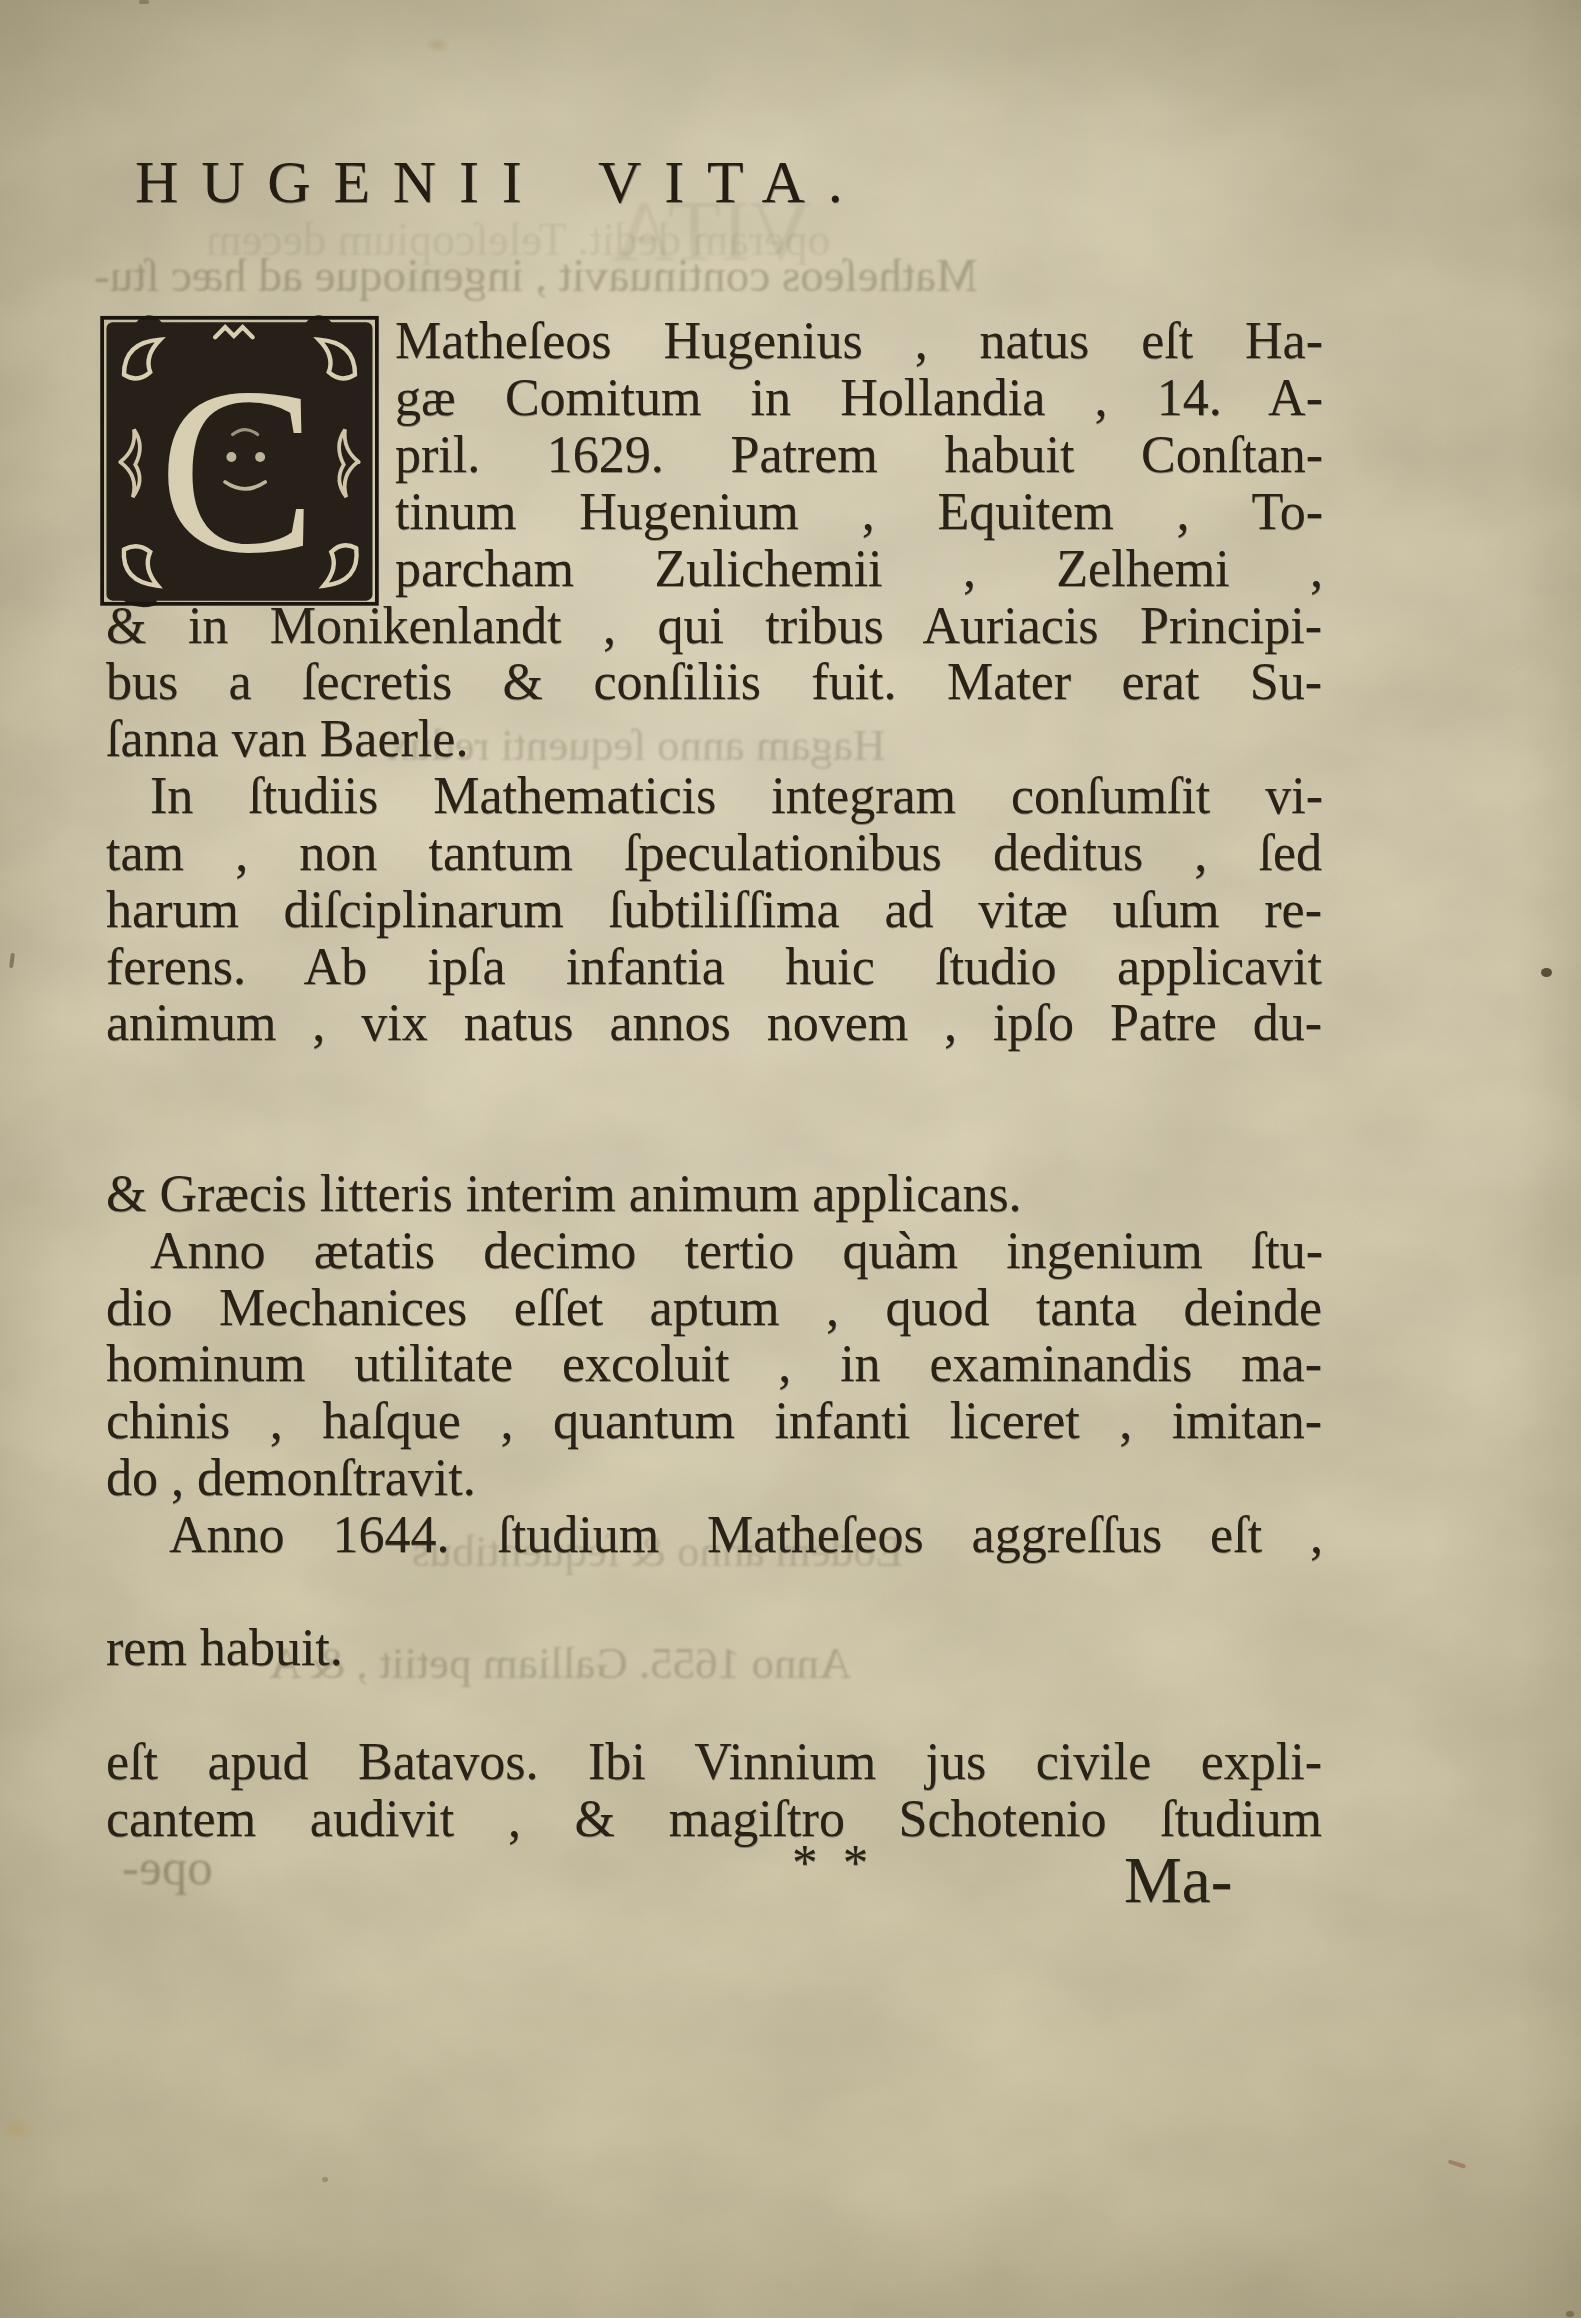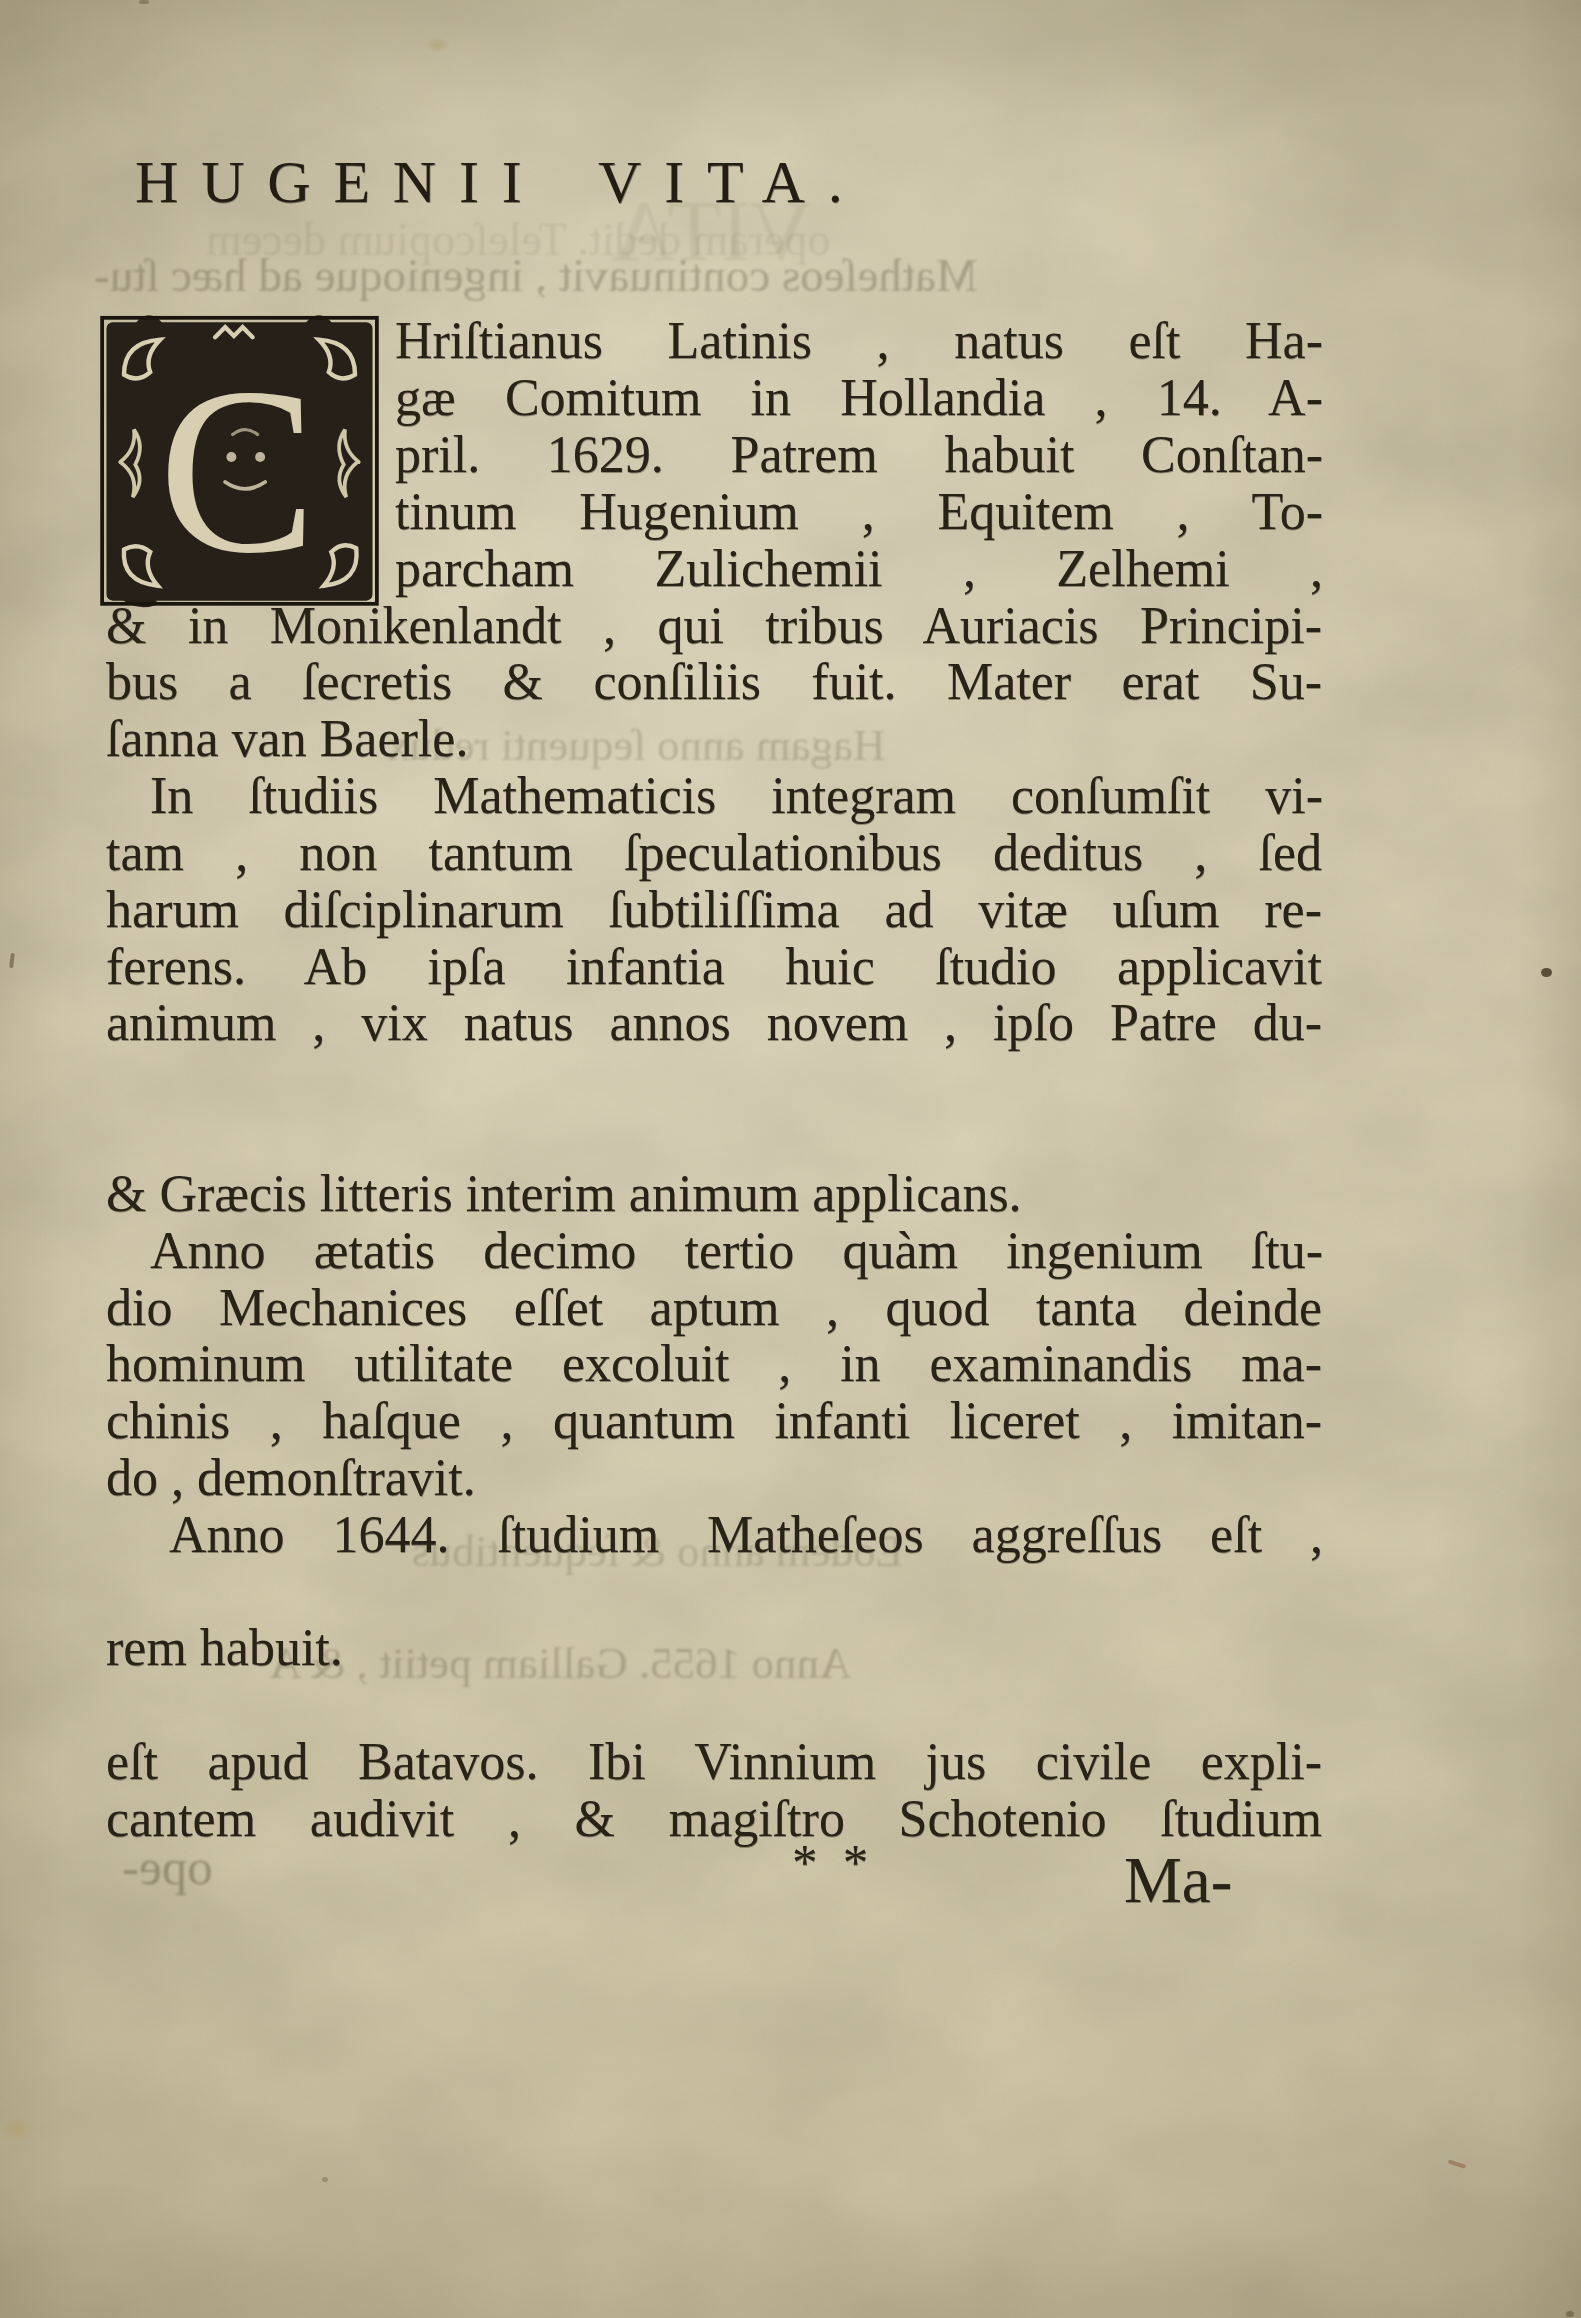--- a/index.html
+++ b/index.html
@@ -126,21 +126,21 @@
       <text x="222" y="382" text-anchor="middle" font-family="Liberation Serif, DejaVu Serif, serif" font-size="380" fill="#d8cfb2">C</text>
 
       <circle cx="212" cy="232" r="8" fill="#d8cfb2" opacity="0.85"></circle>
       <circle cx="258" cy="232" r="8" fill="#d8cfb2" opacity="0.85"></circle>
       <path d="M202,272 q32,22 64,0" fill="none" stroke="#d8cfb2" stroke-width="6" stroke-linecap="round" opacity="0.85"></path>
       <path d="M214,196 q20,-16 40,0" fill="none" stroke="#cfc6a8" stroke-width="5" stroke-linecap="round" opacity="0.7"></path>
     </svg>
   </div>
 
   <div class="textblock" id="textblock">
-      <div class="line" style="left: 395px; top: 313px; width: 928px;">Hriſtianus Latinis , natus eſt Ha-</div>
+      <div class="line" style="left: 395px; top: 313px; width: 928px;">Matheſeos Hugenius , natus eſt Ha-</div>
       <div class="line" style="left: 395px; top: 370px; width: 928px;">gæ Comitum in Hollandia , 14. A-</div>
       <div class="line" style="left: 395px; top: 427px; width: 928px;">pril. 1629. Patrem habuit Conſtan-</div>
       <div class="line" style="left: 395px; top: 484px; width: 928px;">tinum Hugenium , Equitem , To-</div>
       <div class="line" style="left: 395px; top: 541px; width: 928px;">parcham Zulichemii , Zelhemi ,</div>
       <div class="line" style="left: 106px; top: 598px; width: 1216px;">&amp; in Monikenlandt , qui tribus Auriacis Principi-</div>
       <div class="line" style="left: 106px; top: 654px; width: 1216px;">bus a ſecretis &amp; conſiliis fuit.   Mater erat Su-</div>
       <div class="line para-end" style="left: 106px; top: 711px; width: 1216px;">ſanna van Baerle.</div>
       <div class="line" style="left: 150px; top: 768px; width: 1173px;">In ſtudiis Mathematicis integram conſumſit vi-</div>
       <div class="line" style="left: 106px; top: 825px; width: 1216px;">tam , non tantum ſpeculationibus deditus , ſed</div>
       <div class="line" style="left: 106px; top: 882px; width: 1216px;">harum diſciplinarum ſubtiliſſima ad vitæ uſum re-</div>

